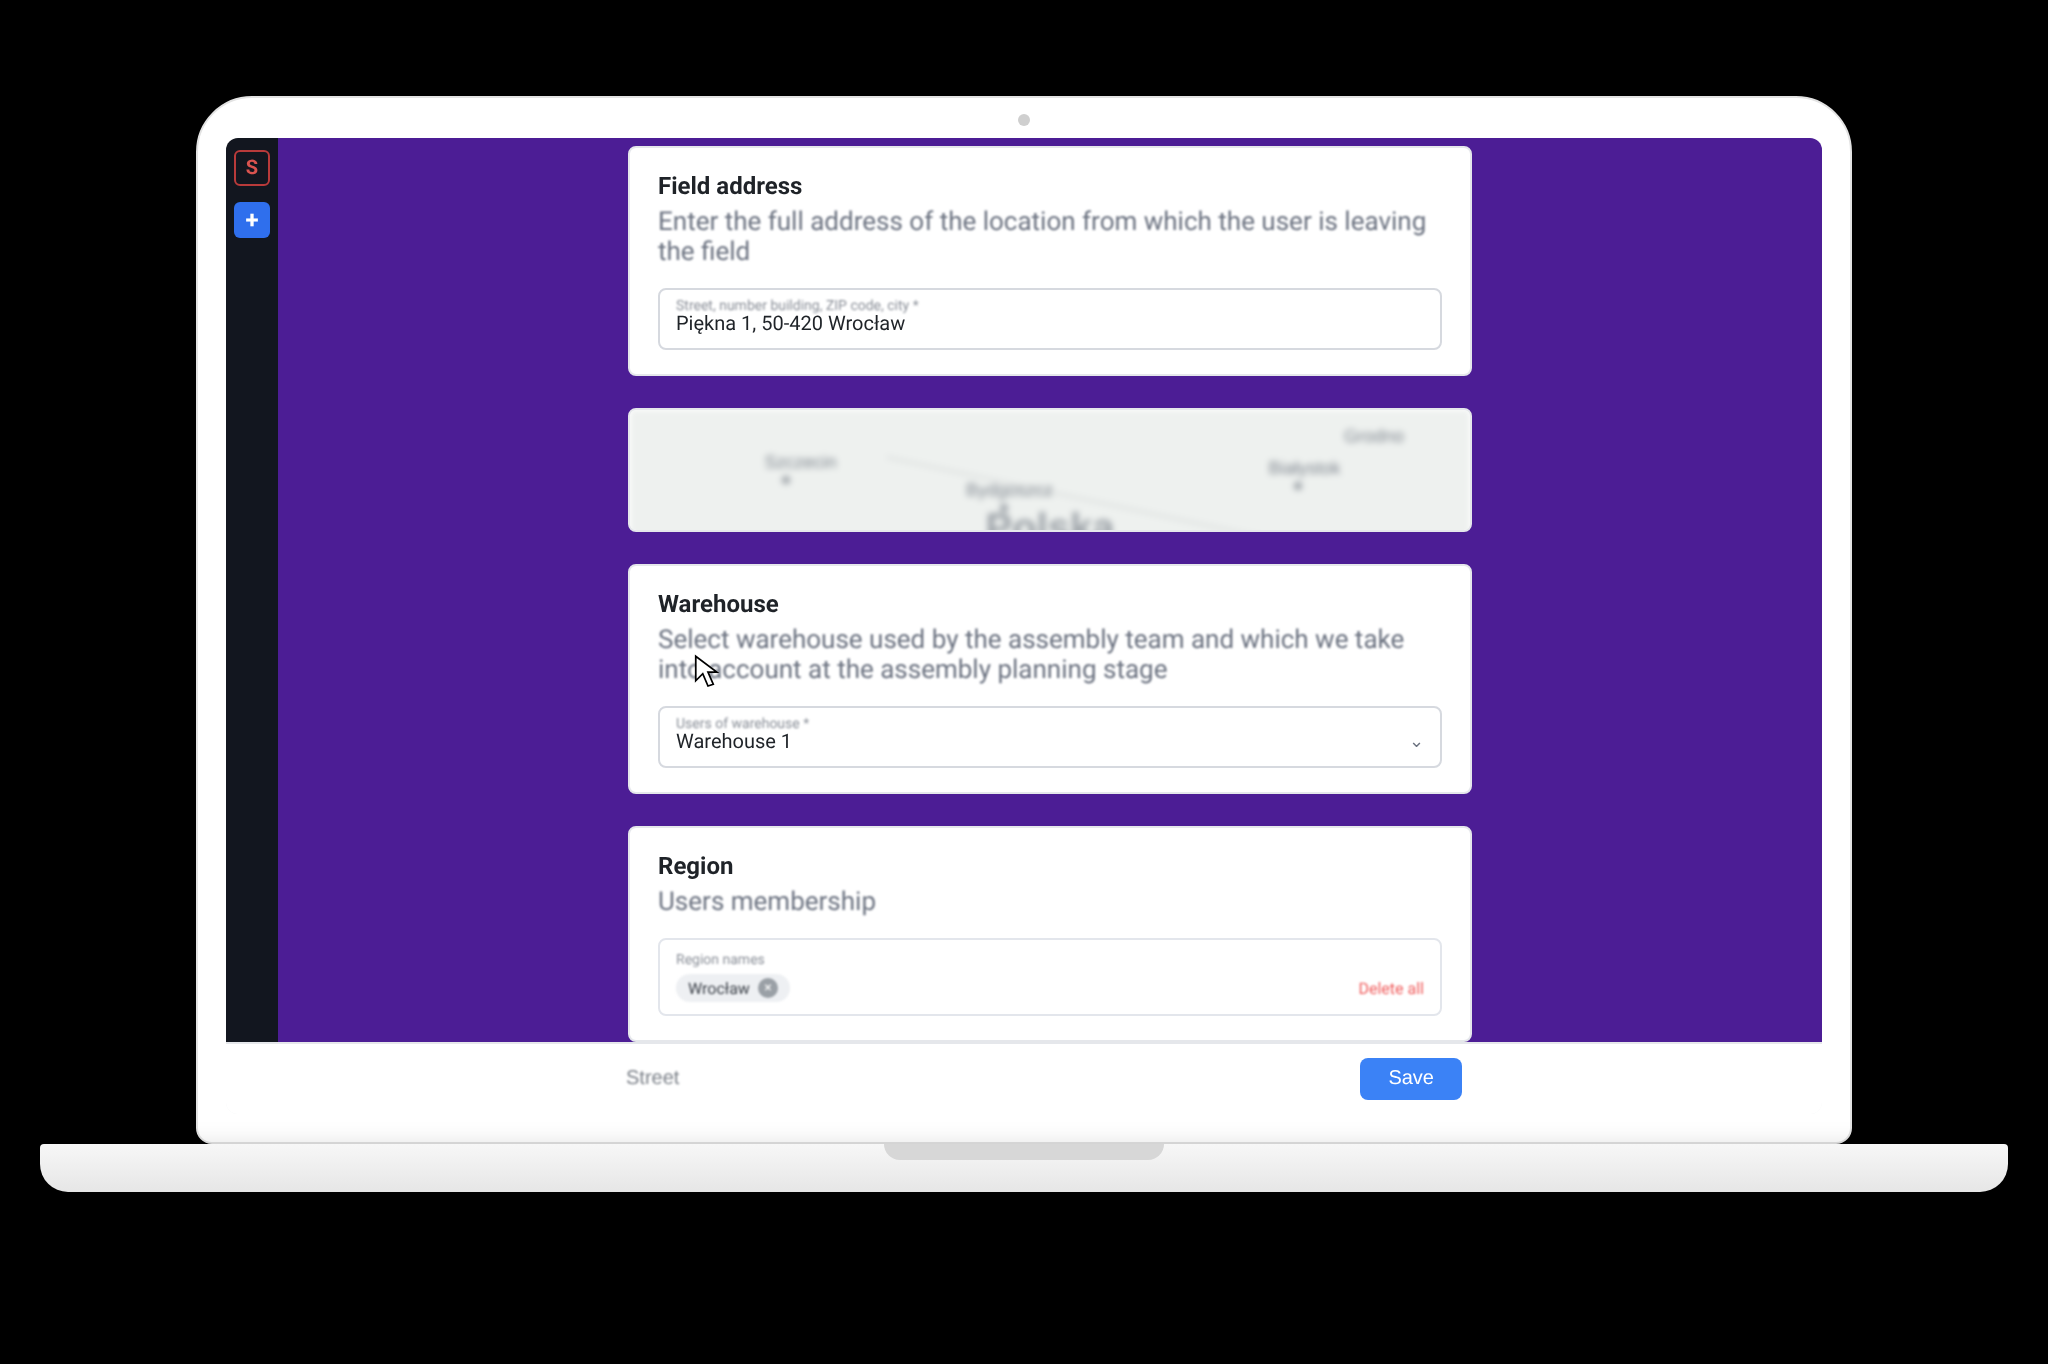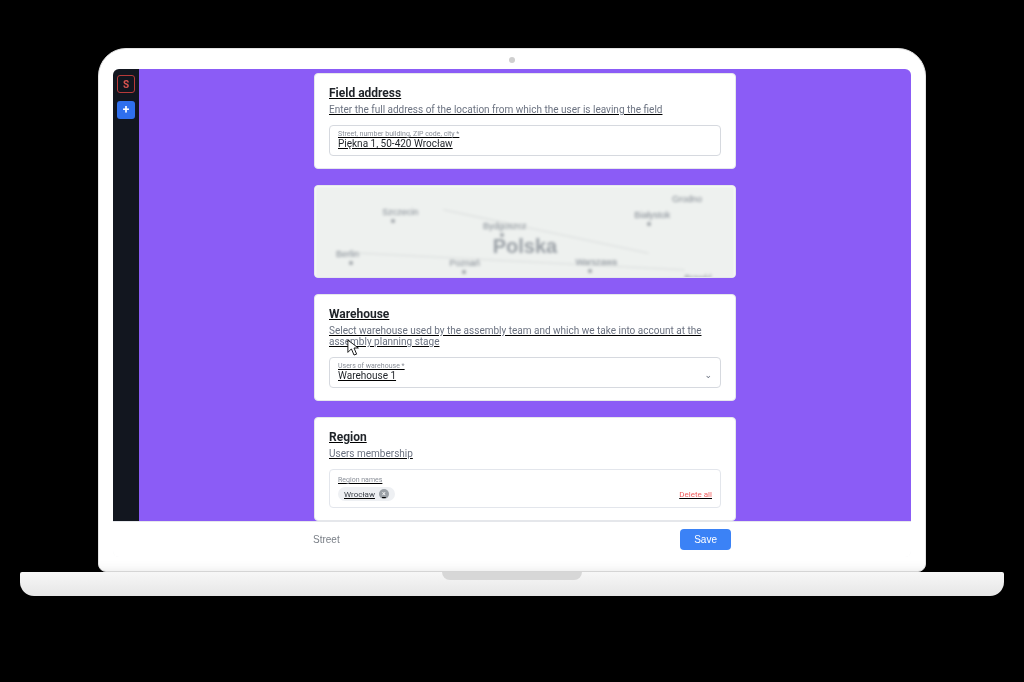--- a/index.html
+++ b/index.html
@@ -55,41 +55,41 @@
     display: flex; align-items: center; justify-content: center;
     color: #d9534f; font-size: 10px; font-weight: 700;
   }
   .plus-tile {
     width: 18px; height: 18px; border-radius: 3px;
     background: #2f6fed; color: #fff;
     display: flex; align-items: center; justify-content: center;
     font-size: 12px; font-weight: 700; line-height: 1;
   }
   .content {
-    flex: 1; background: #8b5cf6; overflow: hidden; text-decoration: underline;
+    flex: 1; background: #4c1d95; overflow: hidden;
   }
   .scroll-pane {
     width: 100%; height: 100%; overflow: hidden;
     display: flex; justify-content: center;
   }
   .form-col {
     width: 422px; margin-top: 4px;
     display: flex; flex-direction: column; gap: 16px;
     filter: blur(0.3px);
   }
 
   .card {
     background: #fff; border: 1px solid #e5e7eb; border-radius: 4px;
     padding: 12px 14px;
   }
   .card h3 {
     font-size: 12px; font-weight: 700; color: #1f2328; margin-bottom: 4px;
   }
   .card .sub {
-    font-size: 10px; color: #6b7280; margin-bottom: 10px;
+    font-size: 13px; color: #6b7280; margin-bottom: 10px;
     filter: blur(0.5px);
   }
   .field {
     border: 1px solid #d6d9df; border-radius: 4px; padding: 4px 8px 6px 8px;
     position: relative; margin-top: 6px;
   }
   .field .float-label {
     font-size: 7px; color: #8a8f98; filter: blur(0.6px);
   }
   .field .value {

